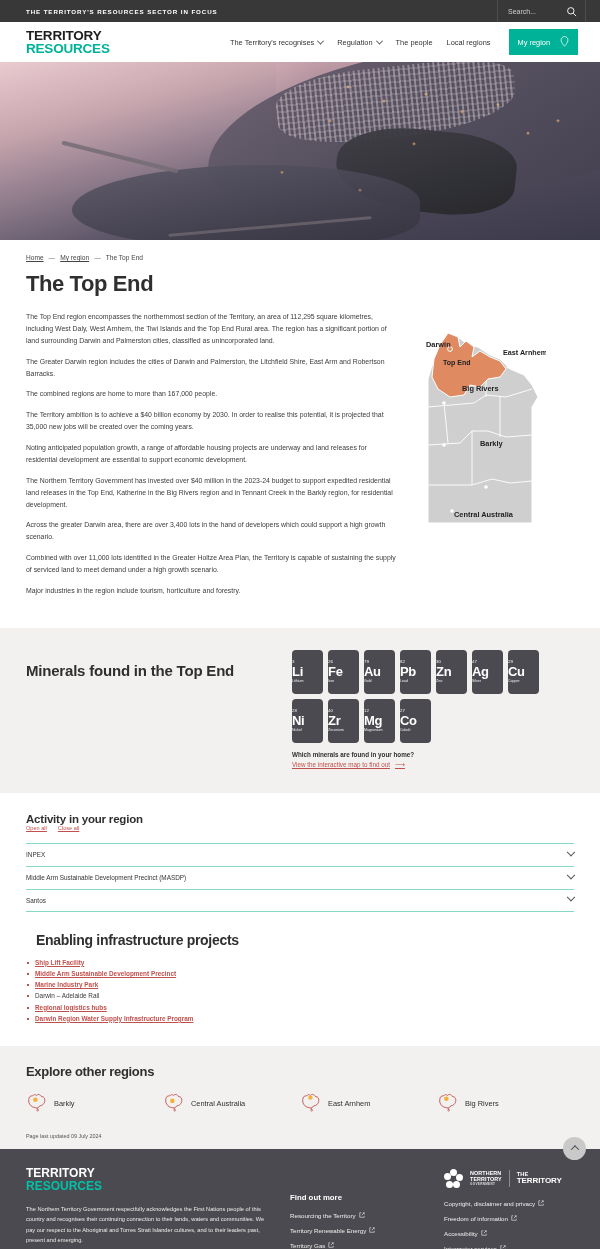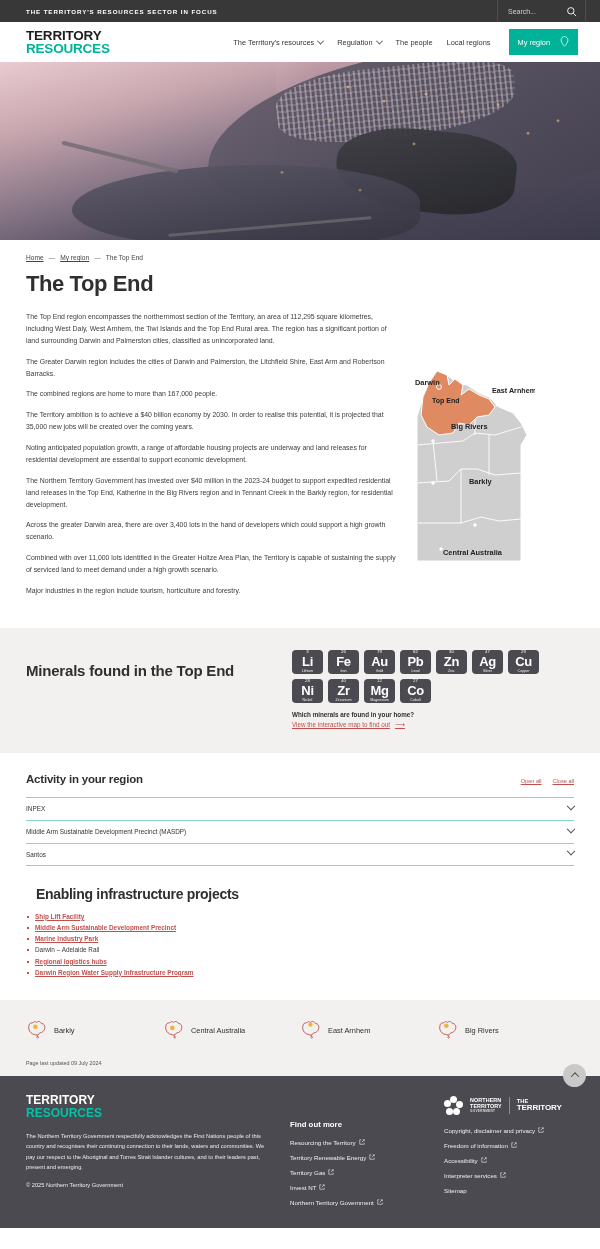--- a/index.html
+++ b/index.html
@@ -196,21 +196,21 @@
   .breadcrumb .current { text-decoration: none; }
 
   h1.page-title {
     font-size: 22px;
     font-weight: bold;
     color: #2f2f2f;
     letter-spacing: -0.4px;
     margin-bottom: 14px;
   }
 
-  .body-split { display: flex; gap: 7px; align-items: center; }
+  .body-split { display: flex; gap: 18px; align-items: flex-start; }
   .body-col { width: 370px; }
   .body-col p {
     font-size: 6.9px;
     line-height: 1.72;
     color: #3b3b3b;
     margin-bottom: 9px;
   }
 
   
   .map-wrap { width: 132px; }
@@ -235,46 +235,47 @@
     font-size: 15px;
     font-weight: bold;
     color: #2f2f2f;
     width: 250px;
     padding-top: 12px;
     letter-spacing: -0.2px;
   }
   .elements-area { flex: 1; }
   .element-row { display: flex; gap: 5px; margin-bottom: 5px; }
   .element {
-    width: 31px; height: 24px;
+    width: 31px; height: 44px;
     background: #4a4a50;
     border-radius: 4px;
     color: #ffffff;
     display: flex;
     flex-direction: column;
-    align-items: center;
+    align-items: flex-start;
     justify-content: center;
     cursor: pointer;
   }
   .element .num { font-size: 4.4px; line-height: 1; margin-bottom: 1px; opacity: .95; }
   .element .sym { font-size: 13px; font-weight: bold; line-height: 1; letter-spacing: -0.3px; }
   .element .nm { font-size: 3.6px; line-height: 1; margin-top: 2px; opacity: .92; }
   .min-q { font-size: 6.3px; font-weight: bold; color: #2f2f2f; margin-top: 8px; }
   .min-link {
     font-size: 6.3px; color: #c0504d; text-decoration: underline;
     margin-top: 3px; display: flex; align-items: center; gap: 5px;
     cursor: pointer;
   }
   .arrow-r { font-size: 7px; text-decoration: none; }
 
   
   .activity { padding: 20px 26px 4px 26px; }
   .activity-head {
     display: flex; align-items: baseline; justify-content: space-between;
     margin-bottom: 12px;
+    flex-direction: column;
   }
   .activity-head h2 {
     font-size: 11.5px; font-weight: bold; color: #2f2f2f; letter-spacing: -0.2px;
   }
   .openclose { display: flex; gap: 11px; }
   .openclose span {
     font-size: 5.6px; color: #c0504d; text-decoration: underline; cursor: pointer;
   }
   .acc-item {
     border-top: 1.4px solid #85d7c8;
@@ -397,21 +398,21 @@
 </div>
 
 <div class="navbar">
   <div class="brand">
     <span class="l1">TERRITORY</span>
     <span class="l2">RESOURCES</span>
   </div>
   <div class="nav-spacer"></div>
   <div class="nav-links">
     <div class="nav-link">
-      <span>The Territory's resources</span>
+      <span>The Territory's recognises</span>
       <i class="chev"></i>
     </div>
     <div class="nav-link">
       <span>Regulation</span>
       <i class="chev"></i>
     </div>
     <div class="nav-link">
       <span>The people</span>
     </div>
     <div class="nav-link">
@@ -603,20 +604,21 @@
     <li class="link">Ship Lift Facility</li>
     <li class="link">Middle Arm Sustainable Development Precinct</li>
     <li class="link">Marine Industry Park</li>
     <li>Darwin – Adelaide Rail</li>
     <li class="link">Regional logistics hubs</li>
     <li class="link">Darwin Region Water Supply Infrastructure Program</li>
   </ul>
 </div>
 
 <div class="explore">
+  <h2>Explore other regions</h2>
   <div class="regions">
     <div class="region">
       <span>
         <svg width="22" height="22" viewBox="0 0 40 40" fill="none">
           <path d="M5 16 C5 11 8 8 12 9 C14 6 17 6 19 8 C22 5 26 6 28 10 C33 10 35 14 34 19 C33 24 29 27 25 27 C23 31 19 32 16 30 C11 30 6 25 5 20 Z" stroke="#c0504d" stroke-width="1.6" fill="none"></path>
           <circle cx="17" cy="16" r="4.2" fill="#f2b33d"></circle>
           <path d="M20 30 L21 34" stroke="#c0504d" stroke-width="1.4"></path>
           <circle cx="21.2" cy="35" r="1.6" stroke="#c0504d" stroke-width="1.3" fill="none"></circle>
         </svg>
       </span>

